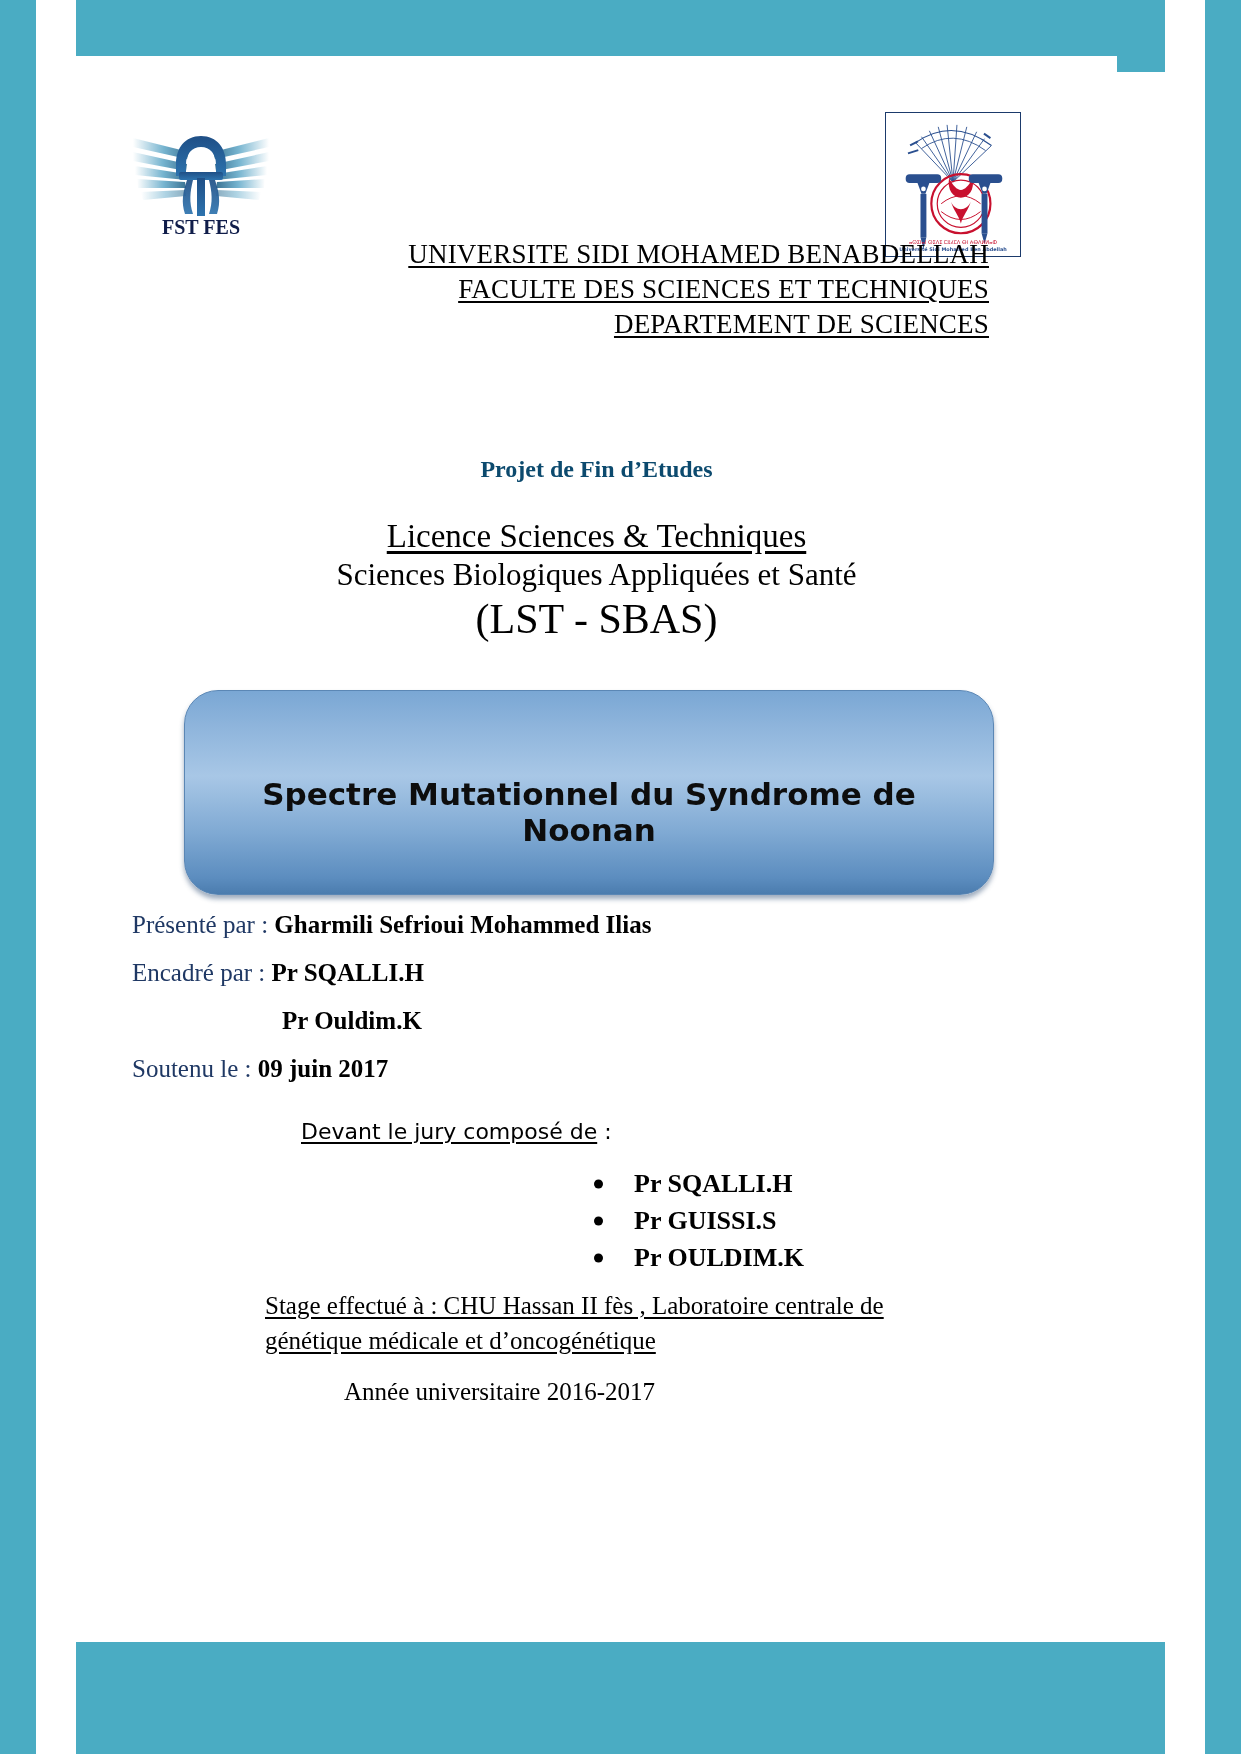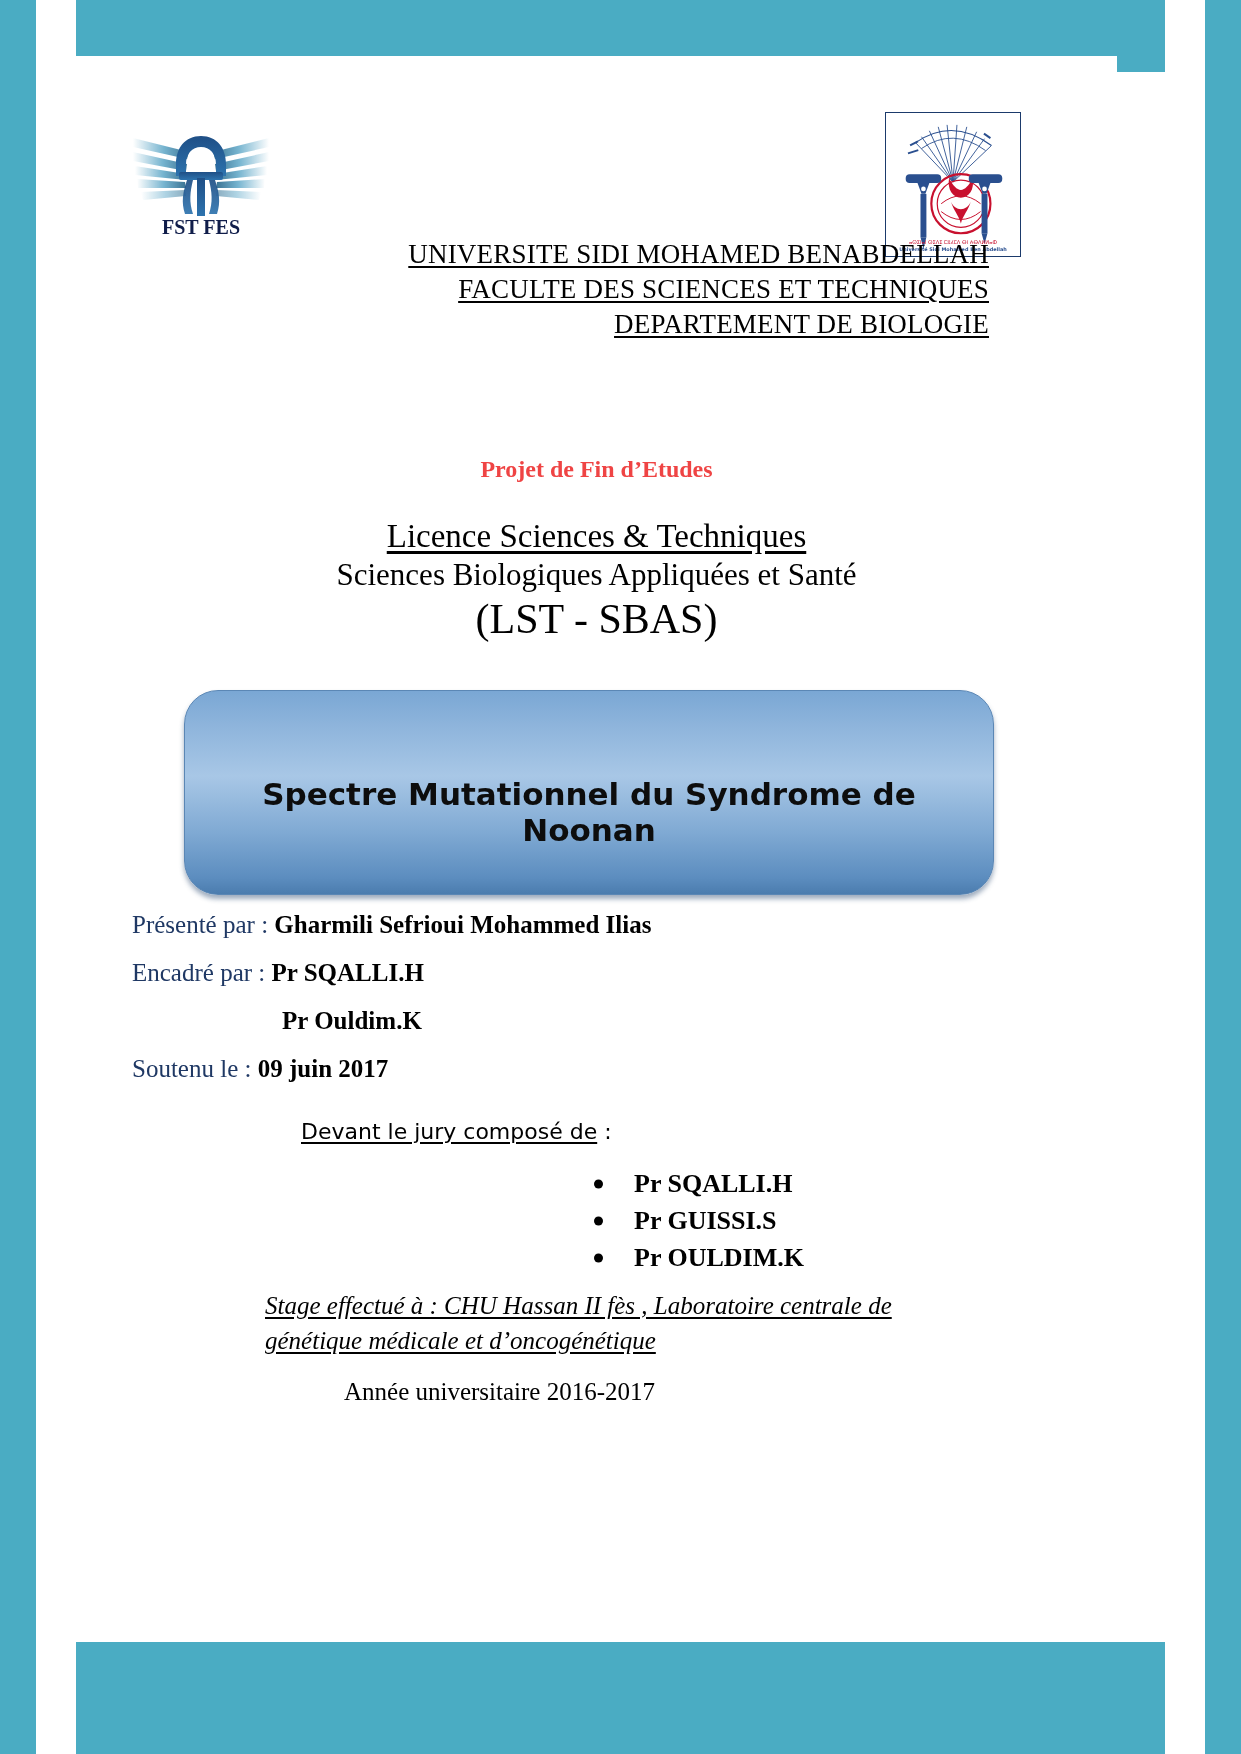--- a/index.html
+++ b/index.html
@@ -107,21 +107,21 @@
 
   
   .pfe {
     position: absolute;
     left: 0; top: 400px;
     width: 1041px;
     text-align: center;
     font-family: "Liberation Serif", serif;
     font-weight: bold;
     font-size: 24px;
-    color: #ef4444;
+    color: #0c4a6e;
   }
 
   
   .degree {
     position: absolute;
     left: 0; top: 460px;
     width: 1041px;
     text-align: center;
   }
   .degree-1 {
@@ -255,21 +255,20 @@
     left: 189px; top: 1232px;
     width: 700px;
     font-family: "Liberation Serif", serif;
     font-size: 25px;
     line-height: 1.40;
     color: #000;
   }
   .stage .u {
     text-decoration: underline;
     text-underline-offset: 3px;
-    font-style: italic;
   }
   .annee {
     position: absolute;
     left: 268px; top: 1322px;
     font-family: "Liberation Serif", serif;
     font-size: 25px;
     color: #000;
     text-underline-offset: 3px;
     white-space: nowrap;
   }
@@ -390,21 +389,21 @@
     </div>
 
     <div class="header-block">
       <div class="header-line">
         <span class="u">UNIVERSITE SIDI MOHAMED BENABDELLAH</span>
       </div>
       <div class="header-line">
         <span class="u">FACULTE  DES  SCIENCES  ET  TECHNIQUES</span>
       </div>
       <div class="header-line">
-        <span class="u">DEPARTEMENT DE BIOLOGIE</span>
+        <span class="u">DEPARTEMENT DE SCIENCES</span>
       </div>
     </div>
 
     <div class="pfe">Projet de Fin d’Etudes</div>
 
     <div class="degree">
       <div class="degree-1">
         <span class="u">Licence Sciences &amp; Techniques</span>
       </div>
       <div class="degree-2">Sciences Biologiques Appliquées et Santé</div>

